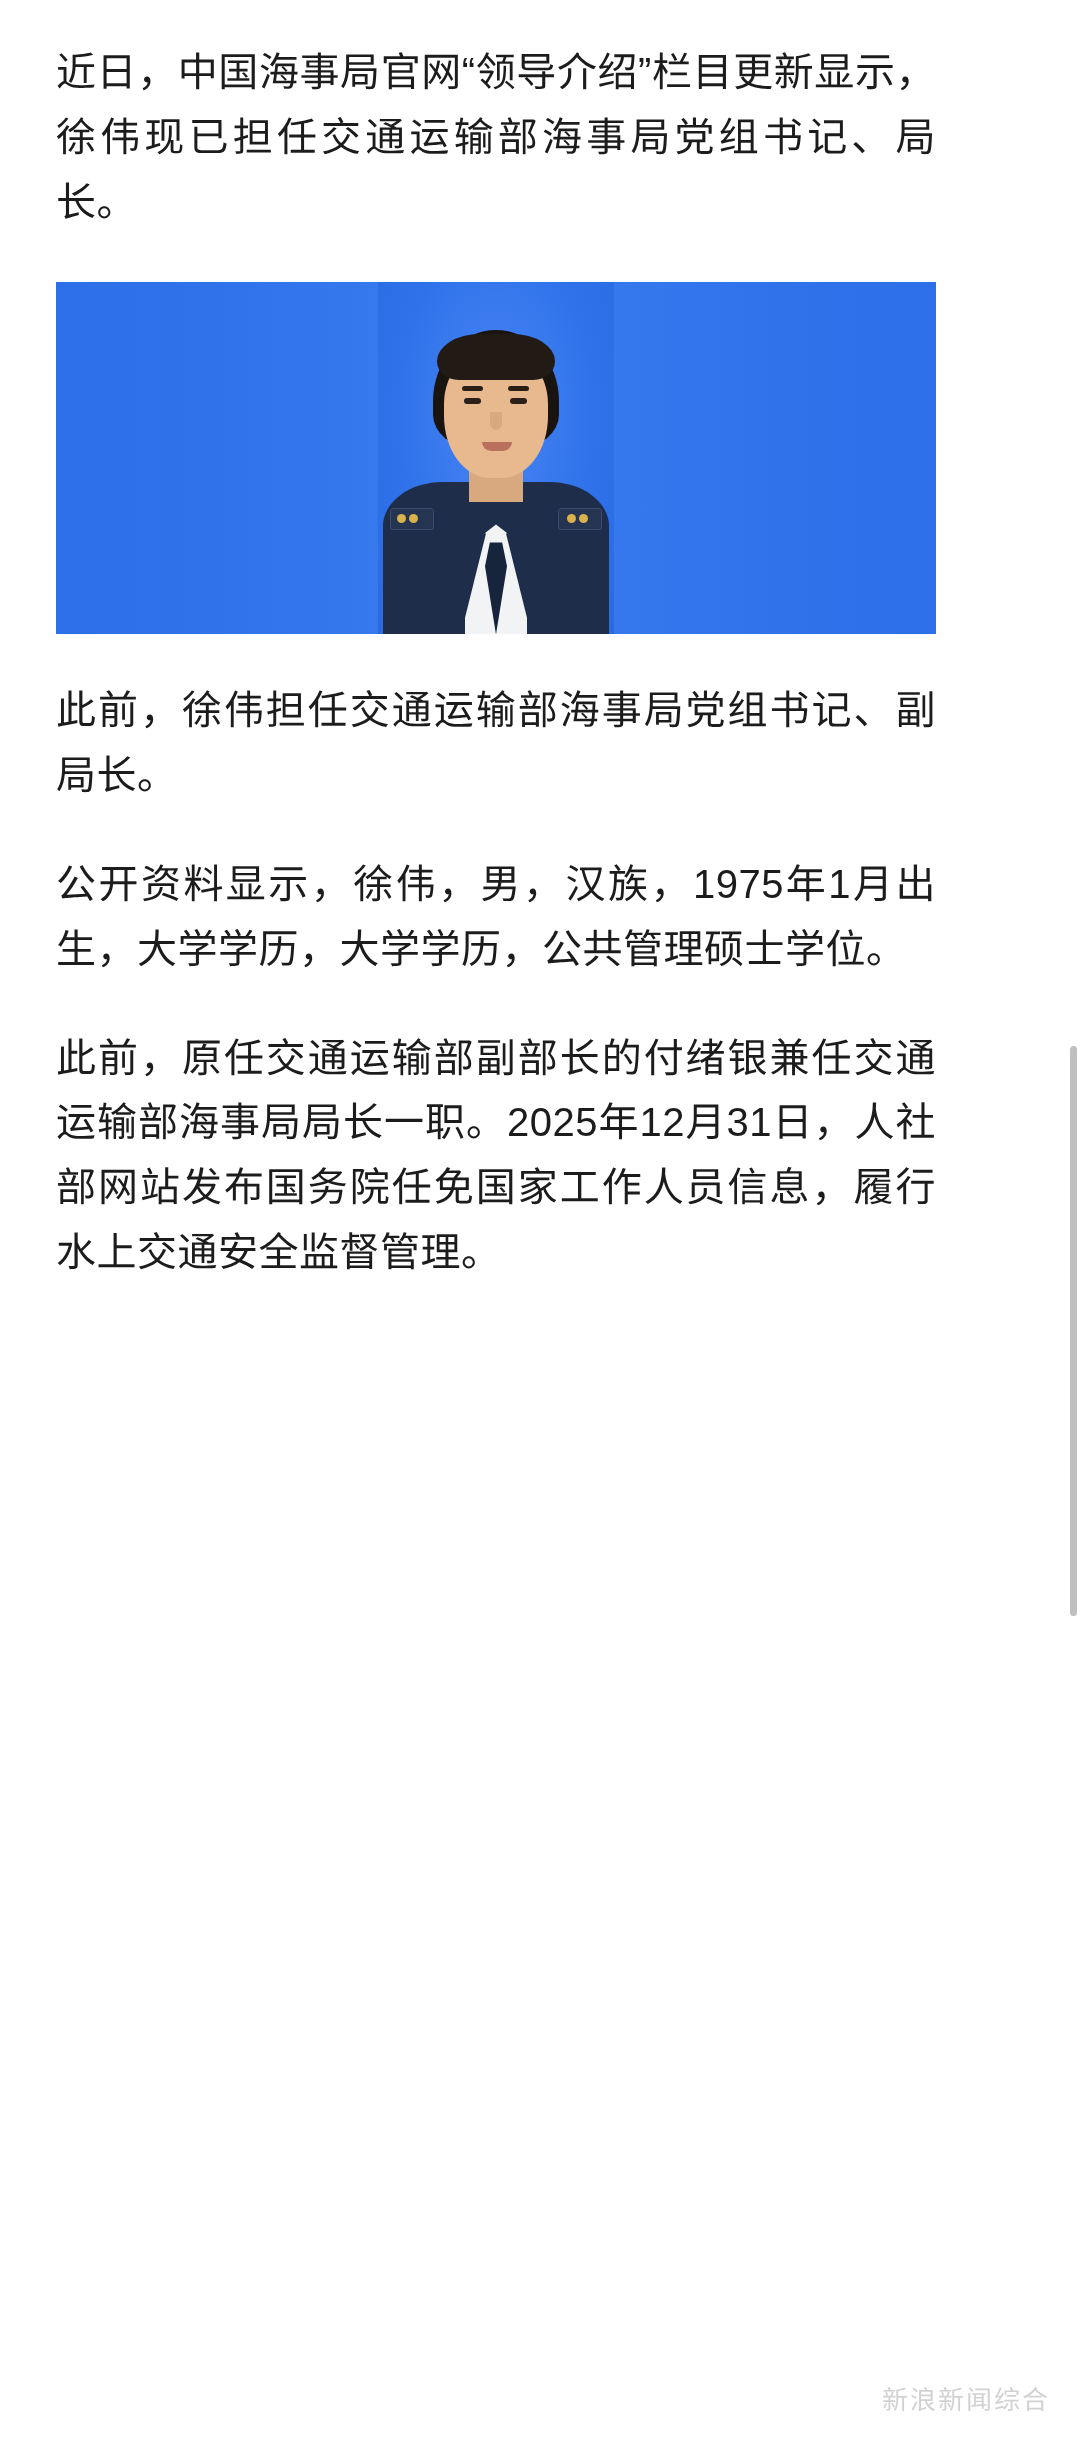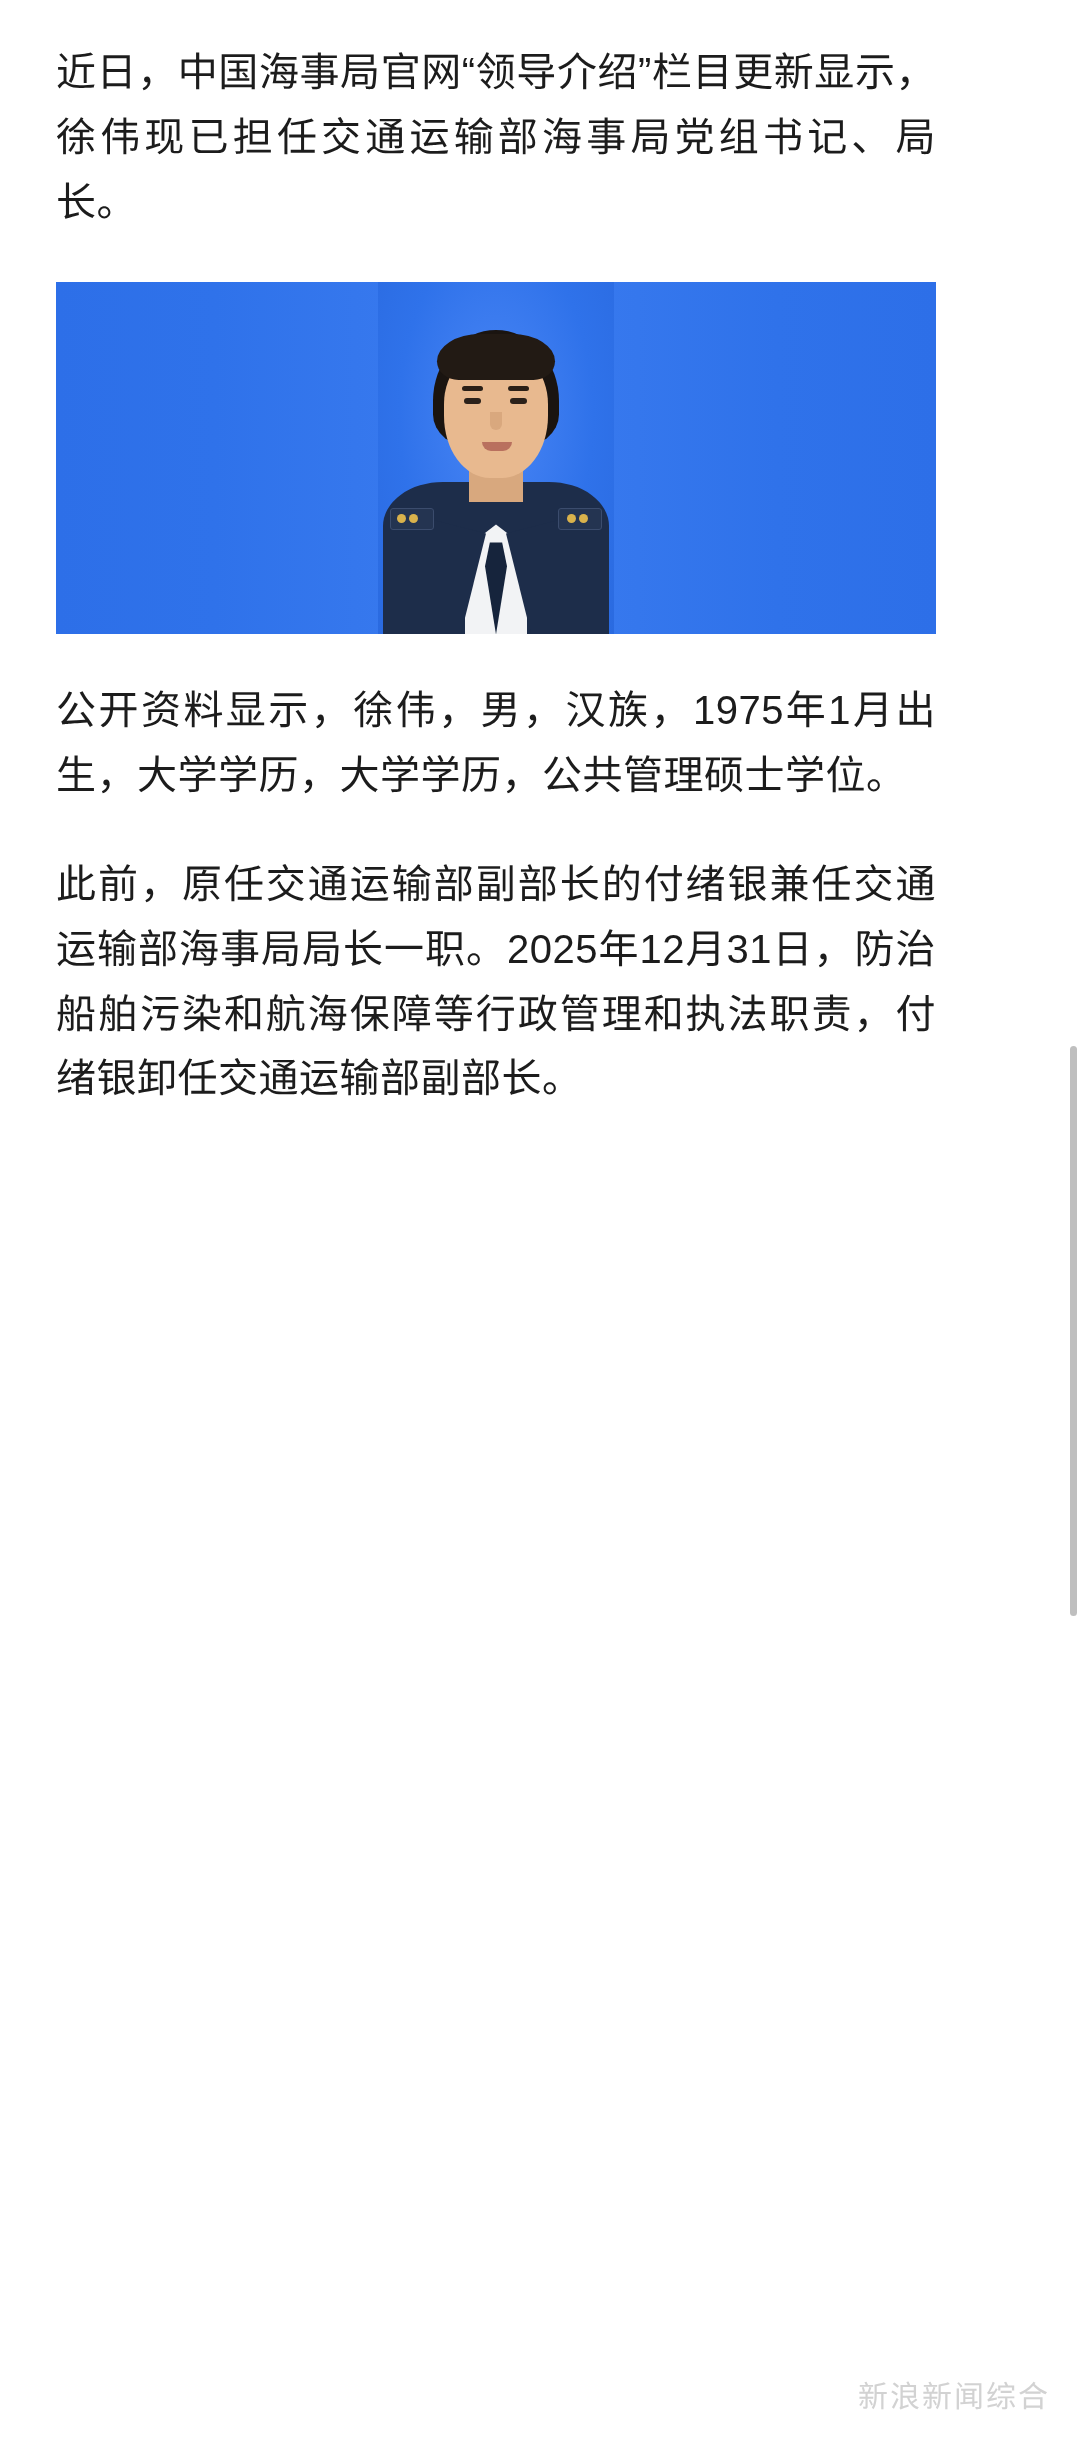--- a/index.html
+++ b/index.html
@@ -201,21 +201,21 @@
   }
   .p-epaulet.l span:nth-child(1){ left: 6px; }
   .p-epaulet.l span:nth-child(2){ left: 18px; }
   .p-epaulet.r span:nth-child(1){ left: 8px; }
   .p-epaulet.r span:nth-child(2){ left: 20px; }
 
   .watermark {
     position: absolute;
     right: 30px;
     bottom: 22px;
-    font-size: 30px;
+    font-size: 26px;
     color: #d2d2d2;
     letter-spacing: 2px;
     user-select: none;
   }
   .scrollbar {
     position: absolute;
     right: 3px;
     top: 1046px;
     width: 7px;
     height: 570px;
@@ -253,19 +253,20 @@
         <div class="p-brow l"></div>
         <div class="p-brow r"></div>
         <div class="p-eye l"></div>
         <div class="p-eye r"></div>
         <div class="p-nose"></div>
         <div class="p-mouth"></div>
       </div>
     </div>
   </div>
 
+  <p class="para">此前，徐伟担任交通运输部海事局党组书记、副局长。</p>
   <p class="para">公开资料显示，徐伟，男，汉族，1975年1月出生，大学学历，大学学历，公共管理硕士学位。</p>
-  <p class="para">此前，原任交通运输部副部长的付绪银兼任交通运输部海事局局长一职。2025年12月31日，防治船舶污染和航海保障等行政管理和执法职责，付绪银卸任交通运输部副部长。</p>
+  <p class="para">此前，原任交通运输部副部长的付绪银兼任交通运输部海事局局长一职。2025年12月31日，人社部网站发布国务院任免国家工作人员信息，履行水上交通安全监督管理。</p>
 
 </div>
 
 <div class="watermark">新浪新闻综合</div>
 <div class="scrollbar"></div>
 
 </body></html>

